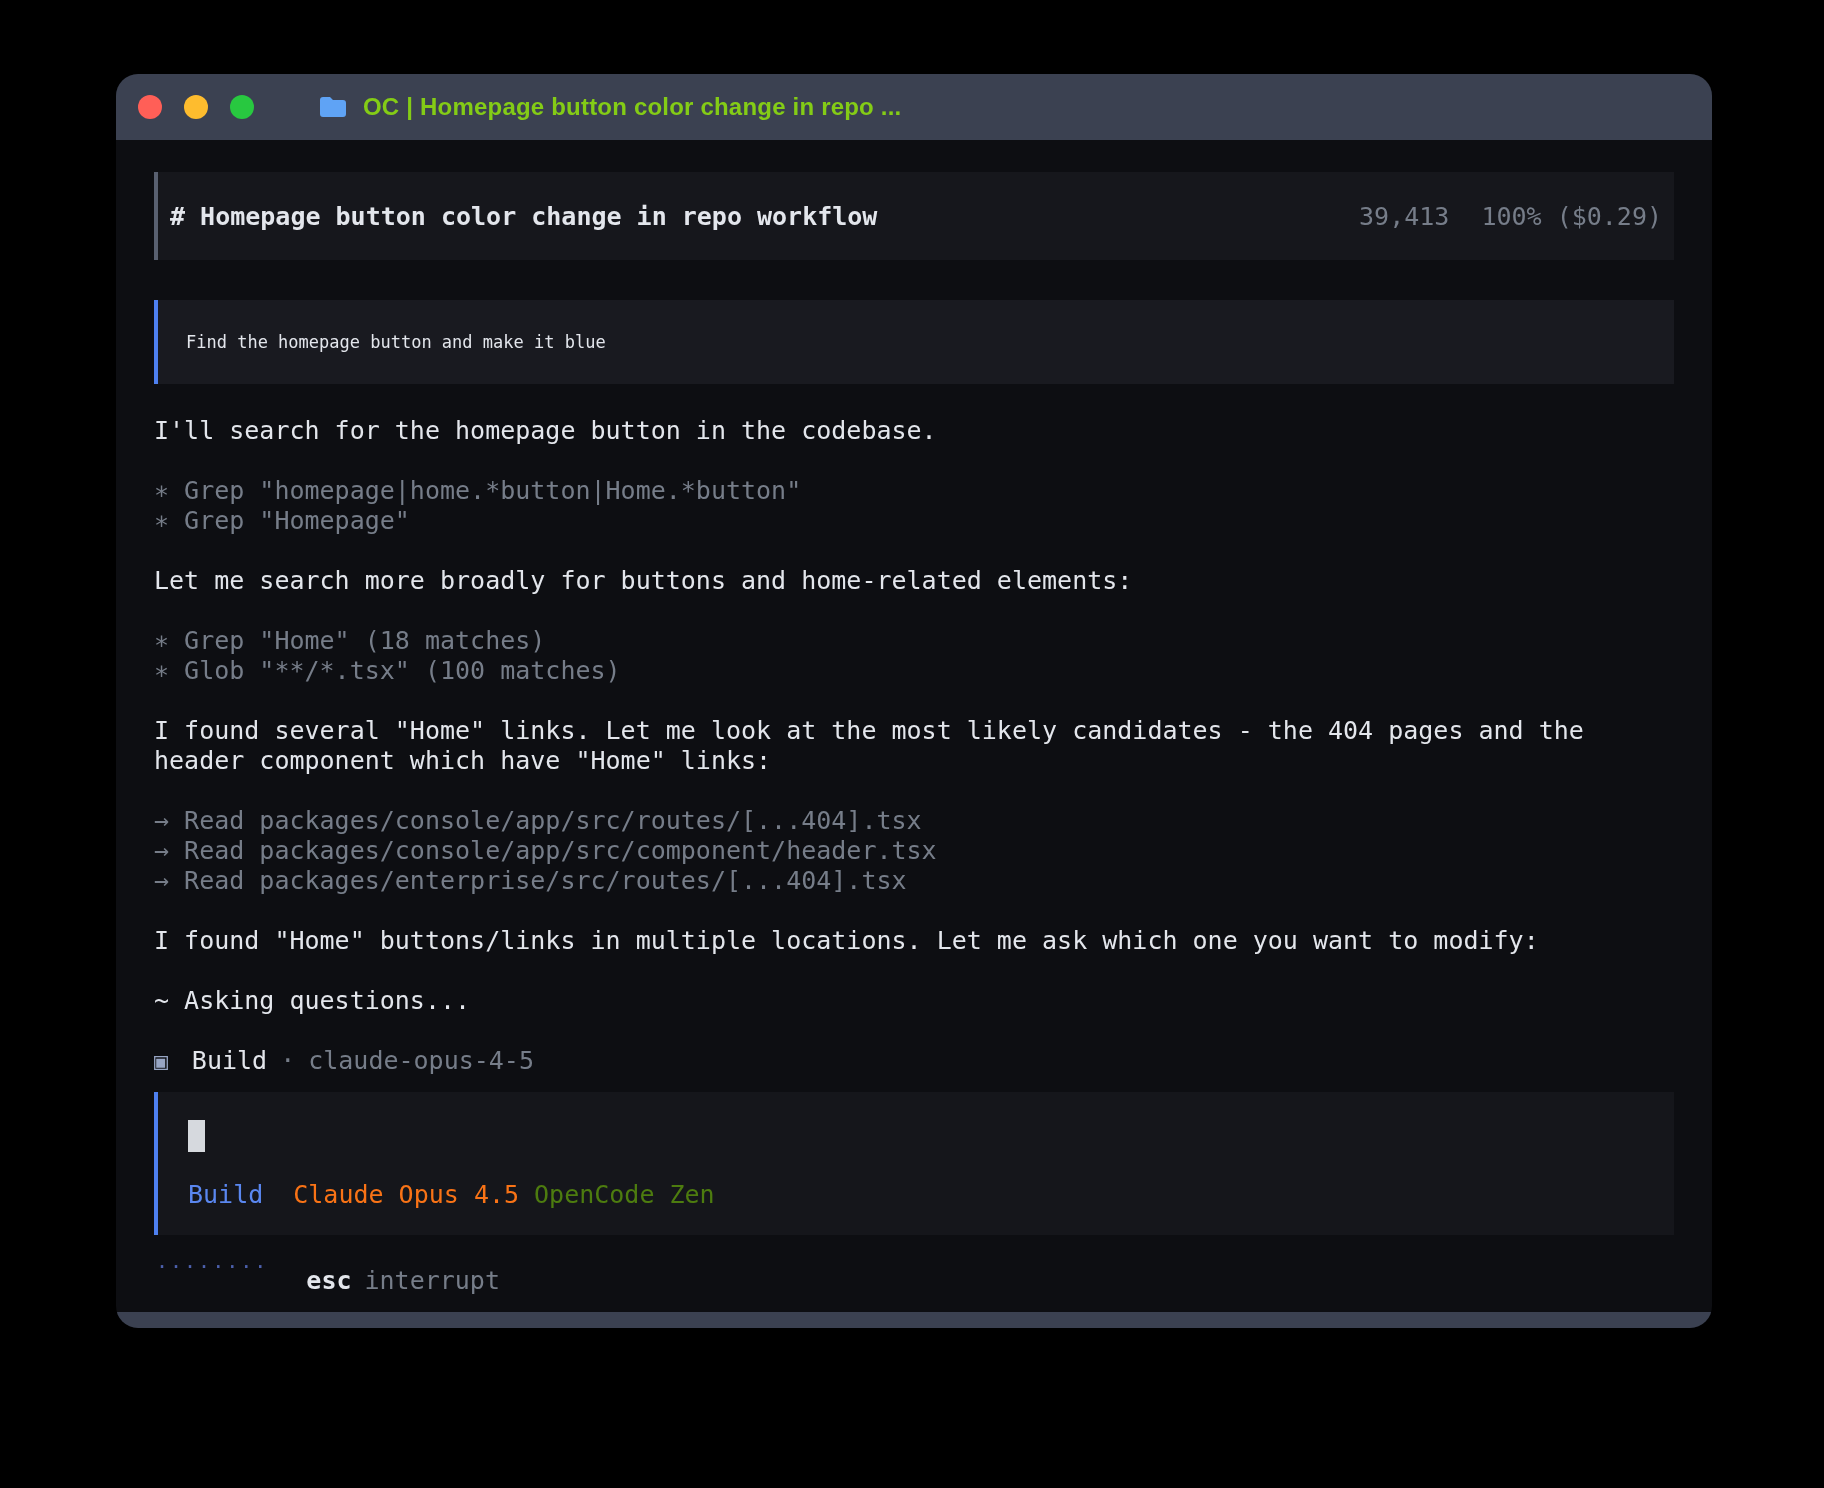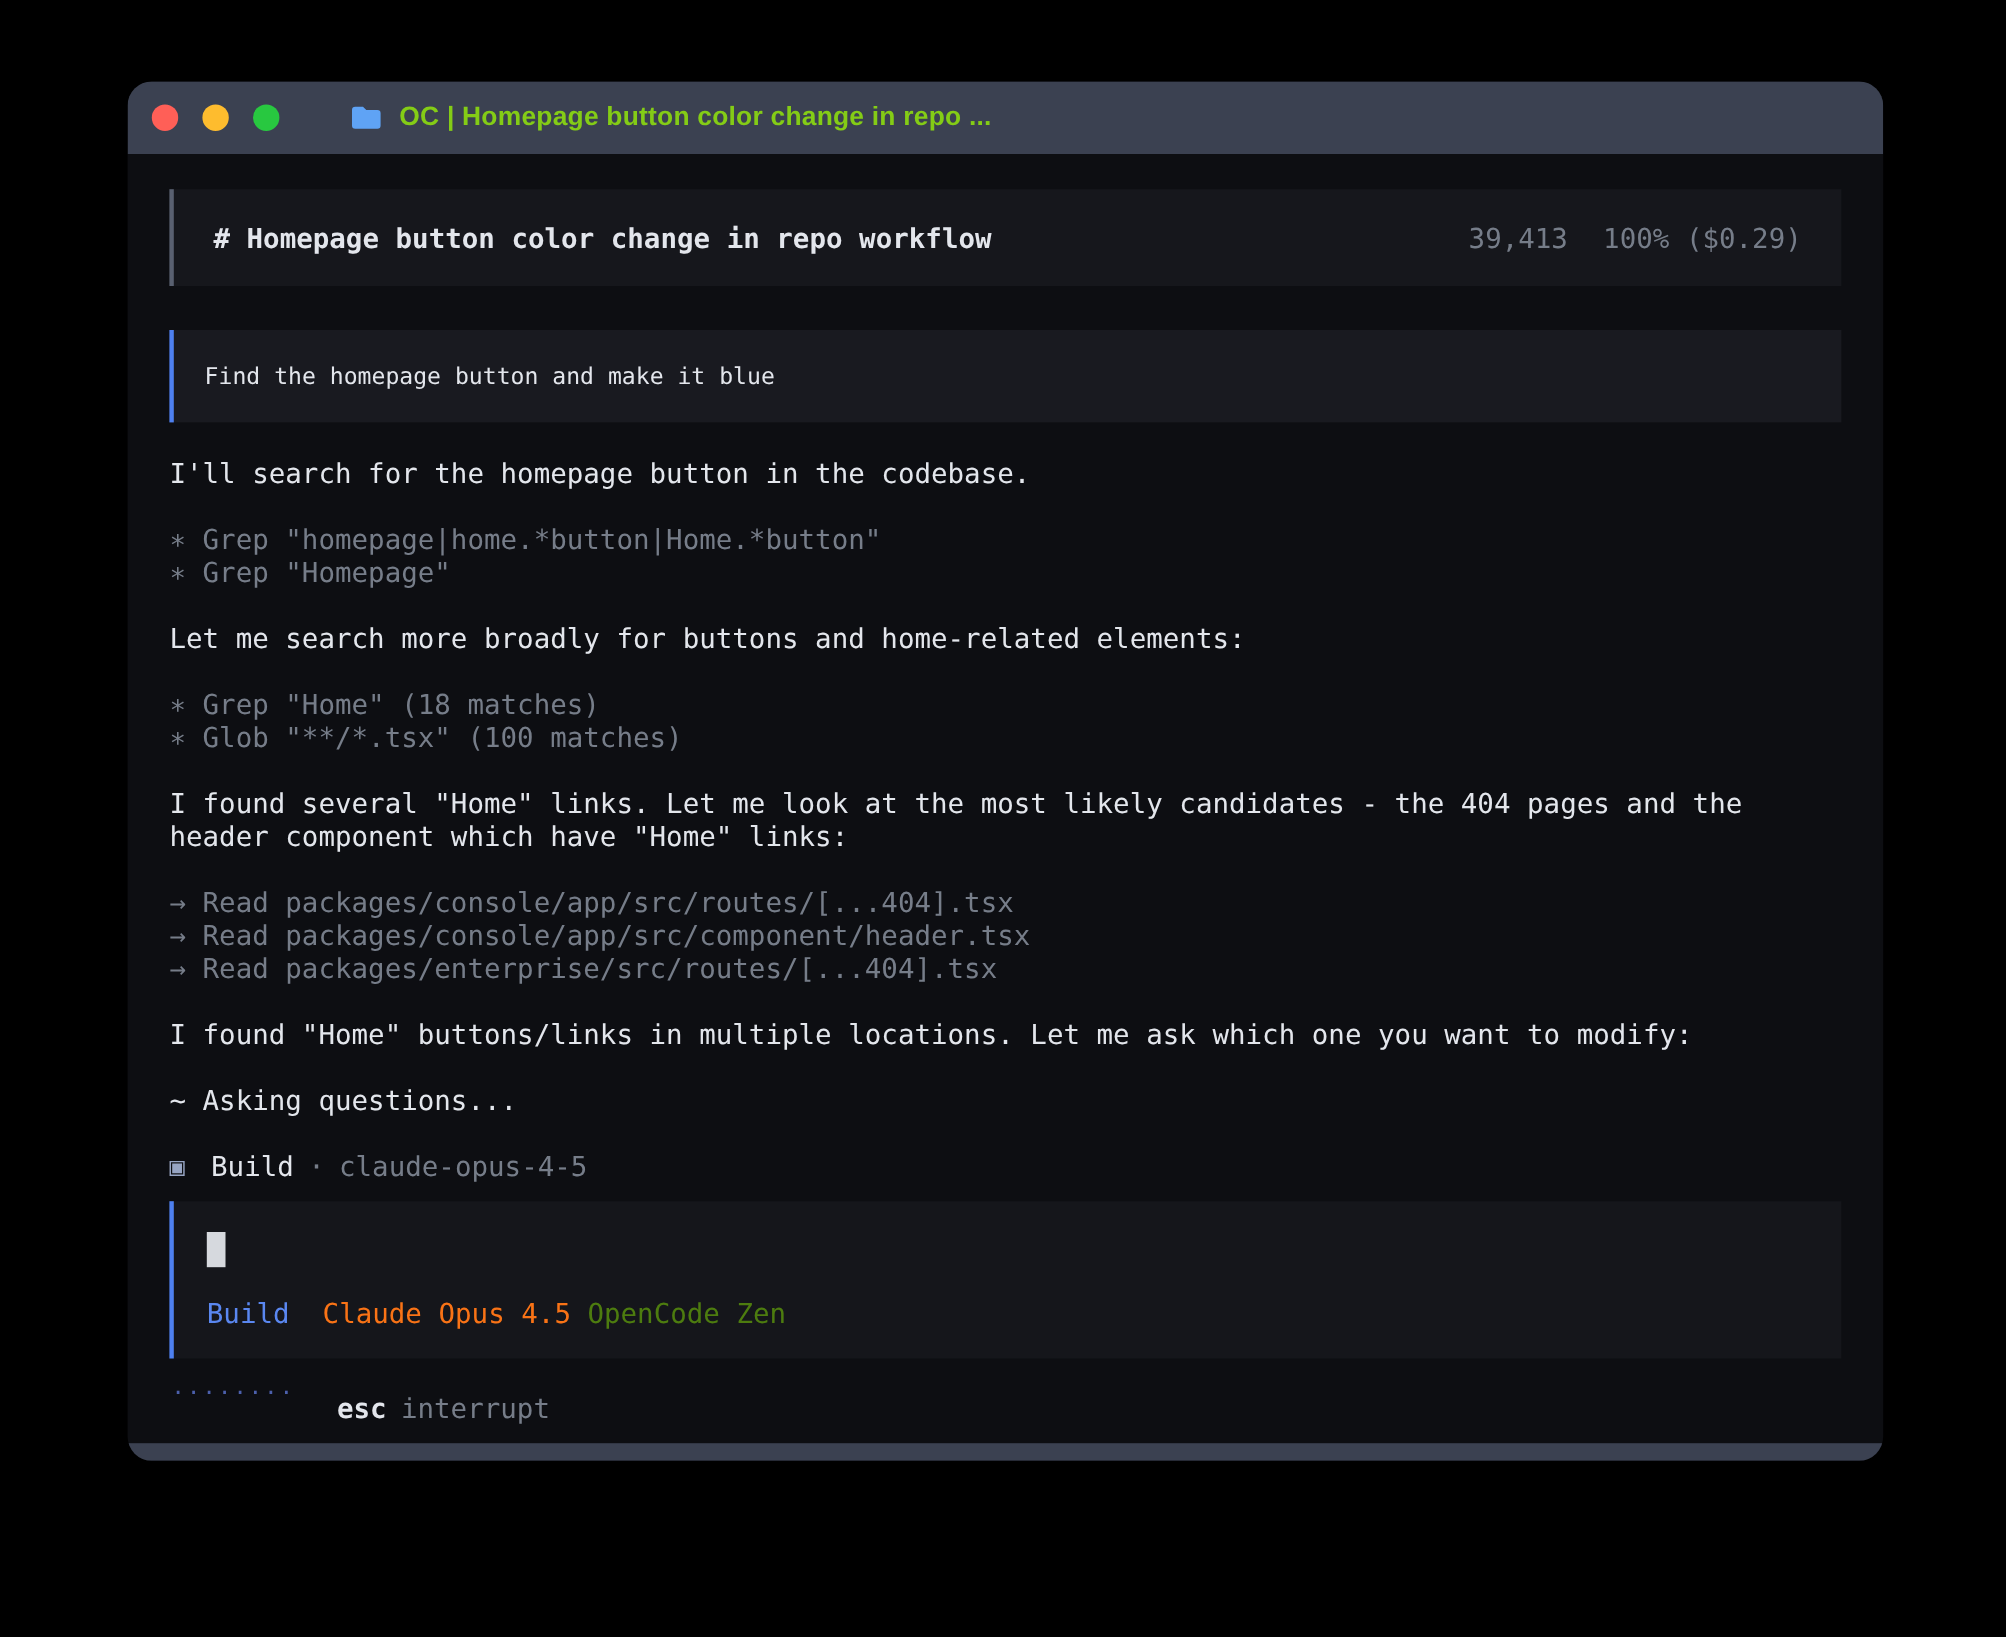--- a/index.html
+++ b/index.html
@@ -33,29 +33,29 @@
   .bottom-strip {
     position:absolute; left:0; right:0; bottom:0; height:16px; background:#3b4151;
   }
 
   
   .content { padding:32px 38px 0 38px; color:#e3e6ec; }
 
   .session-header {
     background:#16171c; border-left:4px solid #596070;
     height:88px; display:flex; align-items:center; justify-content:space-between;
-    padding:0 36px; font-size:25px;gap:32px;
+    padding:0 12px; font-size:25px;gap:32px;
   }
   .session-header .sh-title { font-weight:bold; color:#e3e6ec; white-space:pre; }
   .session-header .sh-right { display:flex; gap:32px; color:#767d89; font-weight:normal; }
 
   .user-message {
     margin-top:40px; background:#191a20; border-left:4px solid #4e80f0;
     min-height:84px; display:flex; align-items:center; padding:0 28px;
-    font-size:21px; color:#e3e6ec;
+    font-size:17px; color:#e3e6ec;
   }
 
   .transcript { margin-top:32px; font-size:25px; }
   .transcript .line { line-height:30px; min-height:30px; white-space:pre-wrap; }
   .transcript .line.text  { color:#e3e6ec; }
   .transcript .line.tool  { color:#767d89; }
   .transcript .line.blank { }
 
   .status-row { margin-top:30px; font-size:25px; display:flex; align-items:center; line-height:30px; }
   .status-icon  { color:#97a5c4; font-size:23px; margin-right:24px; }

